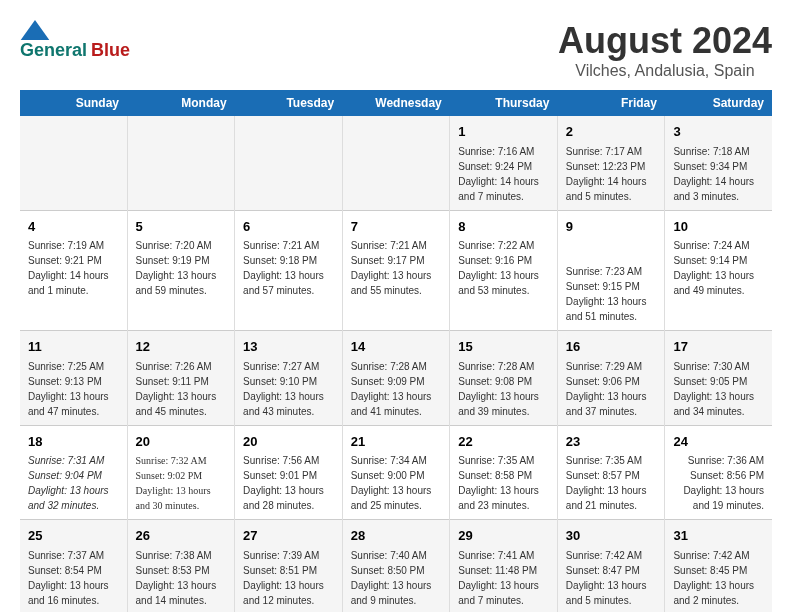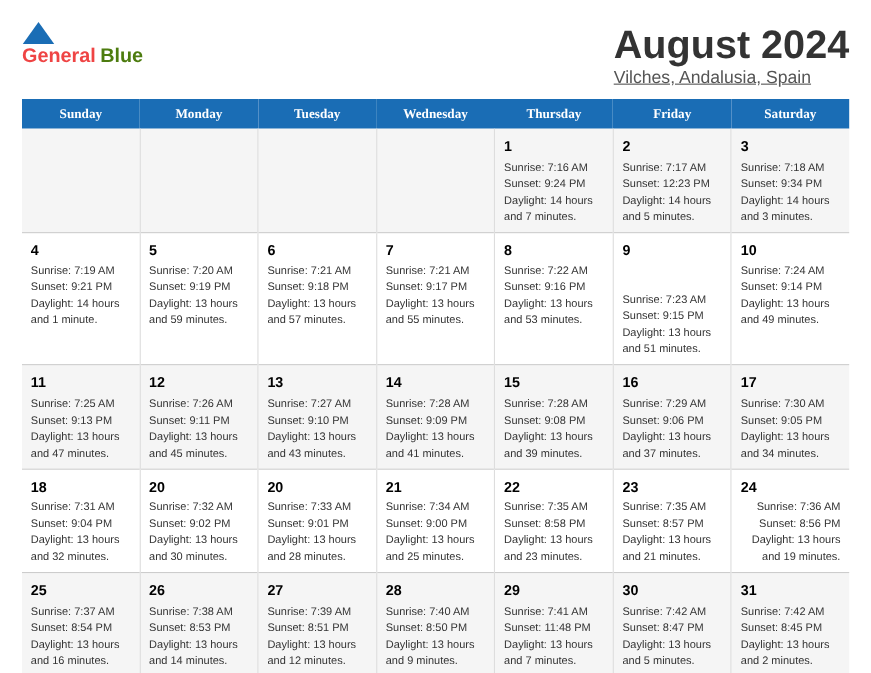--- a/index.html
+++ b/index.html
@@ -24,48 +24,46 @@
     .logo-icon {
       width: 30px;
       height: 20px;
     }
     .logo-row {
       display: flex;
       align-items: center;
       gap: 4px;
     }
     .title-area {
-      text-align: left;
+      text-align: center;
       margin-left: 42px;
     }
     .main-title {
       font-size: 36px;
       font-weight: bold;
       color: #333;
     }
     .subtitle {
       font-size: 16px;
       color: #555;
-      text-decoration: underline;
     }
     table {
       width: 100%;
       border-collapse: collapse;
       font-size: 11px;
     }
     thead tr {
       background-color: #1a6db5;
       color: #fff;
     }
     thead th {
       padding: 6px 8px;
-      text-align: center;
+      text-align: right;
       font-size: 12px;
       font-weight: bold;
-      font-family: Liberation Serif, serif;
     }
     tbody tr {
       border-bottom: 1px solid #ccc;
     }
     tbody tr:nth-child(odd) {
       background-color: #f5f5f5;
     }
     tbody tr:nth-child(even) {
       background-color: #fff;
     }
@@ -94,22 +92,22 @@
 <body>
 
 <div class="header-area">
   <div class="logo">
     <div class="logo-row">
       <svg class="logo-icon" viewBox="0 0 50 35" xmlns="http://www.w3.org/2000/svg">
         <polygon points="25,0 50,35 0,35" fill="#1a6db5"></polygon>
       </svg>
     </div>
     <div class="logo-row">
-      <span style="font-size:18px;font-weight:bold;color:#ef4444;">General</span>
-      <span style="font-size:18px;font-weight:bold;color:#4d7c0f;">Blue</span>
+      <span style="font-size:18px;font-weight:bold;color:#0f766e;">General</span>
+      <span style="font-size:18px;font-weight:bold;color:#b91c1c;">Blue</span>
     </div>
   </div>
   <div class="title-area">
     <div class="main-title">August 2024</div>
     <div class="subtitle">Vilches, Andalusia, Spain</div>
   </div>
 </div>
 
 <table>
   <thead>
@@ -249,35 +247,35 @@
           <span class="day-number">17</span>
           <div class="cell-content" style="white-space: pre-line;">Sunrise: 7:30 AM
 Sunset: 9:05 PM
 Daylight: 13 hours
 and 34 minutes.</div>
         </td>
       </tr>
       <tr>
         <td>
           <span class="day-number">18</span>
-          <div class="cell-content" style="white-space: pre-line;">Sunrise: 7:31 AM
+          <div class="cell-content" style="white-space: pre-line; font-style: italic;">Sunrise: 7:31 AM
 Sunset: 9:04 PM
 Daylight: 13 hours
 and 32 minutes.</div>
         </td>
         <td>
           <span class="day-number">20</span>
-          <div class="cell-content" style="white-space: pre-line;">Sunrise: 7:32 AM
+          <div class="cell-content" style="white-space: pre-line; font-family: Liberation Serif, serif;">Sunrise: 7:32 AM
 Sunset: 9:02 PM
 Daylight: 13 hours
 and 30 minutes.</div>
         </td>
         <td>
           <span class="day-number">20</span>
-          <div class="cell-content" style="white-space: pre-line;">Sunrise: 7:33 AM
+          <div class="cell-content" style="white-space: pre-line;">Sunrise: 7:56 AM
 Sunset: 9:01 PM
 Daylight: 13 hours
 and 28 minutes.</div>
         </td>
         <td>
           <span class="day-number">21</span>
           <div class="cell-content" style="white-space: pre-line;">Sunrise: 7:34 AM
 Sunset: 9:00 PM
 Daylight: 13 hours
 and 25 minutes.</div>

